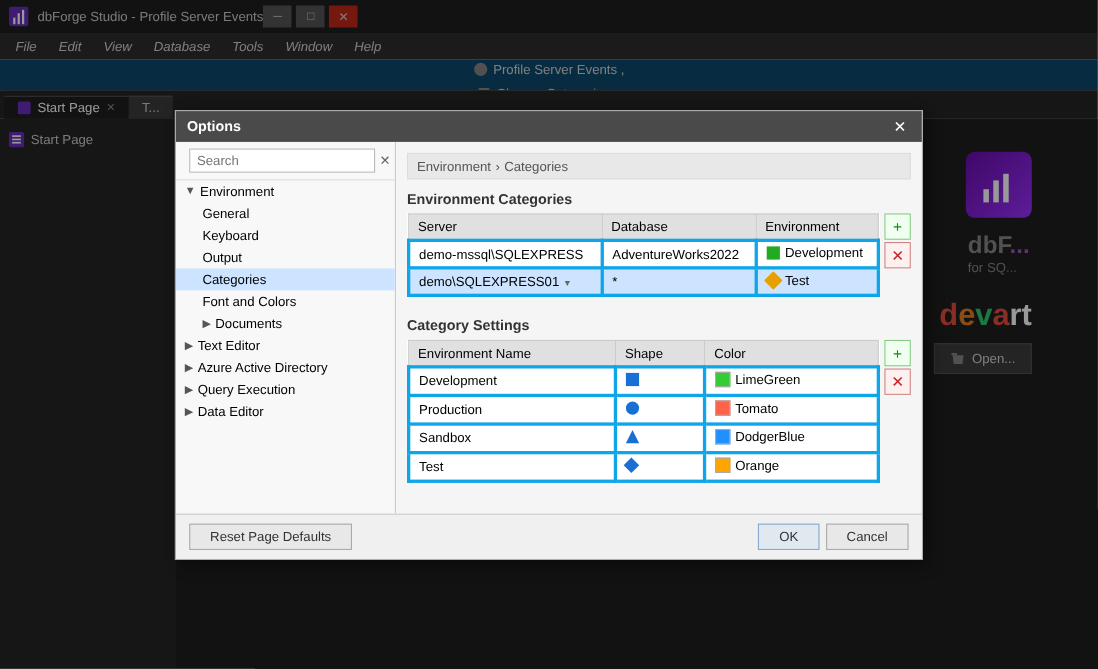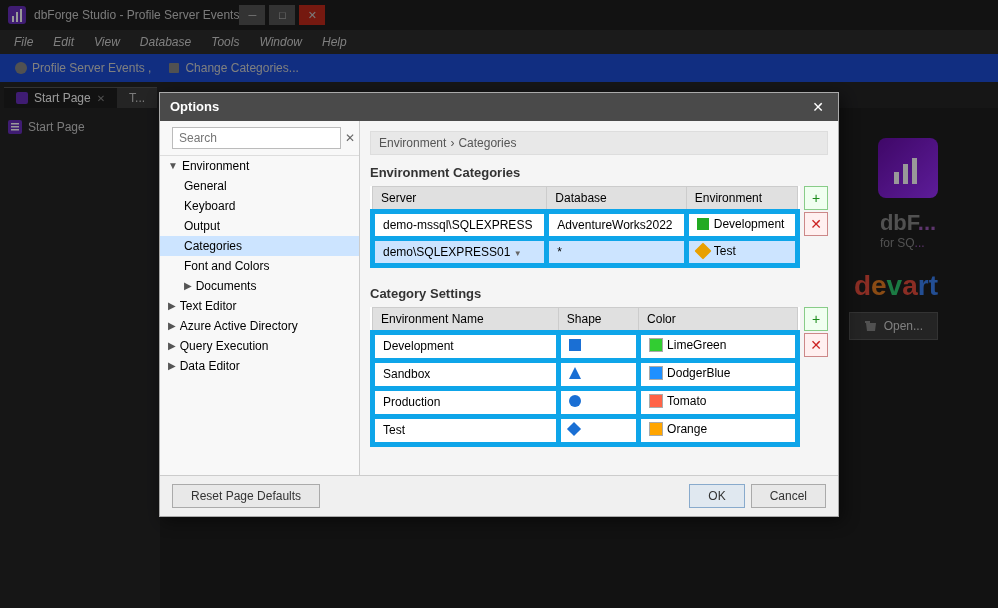--- a/index.html
+++ b/index.html
@@ -58,27 +58,28 @@
     .menu-item {
       color: #d4d4d4;
       padding: 2px 10px;
       font-size: 12px;
       cursor: pointer;
       font-style: italic;
     }
 
     
     .toolbar {
-      background: #1d4ed8;
+      background: #0c4a6e;
       height: 28px;
       display: flex;
       align-items: center;
       padding: 0 8px;
       gap: 4px;
       flex-shrink: 0;
+      flex-direction: column;
     }
     .toolbar-item {
       color: #d4d4d4;
       font-size: 12px;
       display: flex;
       align-items: center;
       gap: 4px;
       cursor: pointer;
       padding: 2px 6px;
     }
@@ -331,21 +332,21 @@
     }
     .grid-table th {
       background: #e0e0e0;
       border: 1px solid #ccc;
       padding: 4px 8px;
       font-size: 12px;
       text-align: left;
       font-weight: normal;
     }
     .grid-table td {
-      border: 5px solid #0ea5e9;
+      border: 3px solid #0ea5e9;
       padding: 3px 8px;
       font-size: 12px;
     }
     .grid-table tr.selected td { background: #cce4ff; }
 
     
     .env-indicator {
       display: inline-flex;
       align-items: center;
       gap: 5px;
@@ -521,21 +522,21 @@
                   <rect x="13" y="14" width="5" height="20" fill="white"></rect>
                   <rect x="22" y="8" width="5" height="26" fill="white"></rect>
                 </svg>
               </div>
               <div>
                 <div style="color:#888;font-size:22px;font-weight:bold;">dbF<span style="color:#9b59b6;">...</span></div>
                 <div style="color:#888;font-size:12px;">for SQ<span style="color:#9b59b6;">...</span></div>
               </div>
             </div>
             <div style="margin-top:20px;color:#888;font-size:28px;font-weight:bold;">
-              <span style="color:#e74c3c;">d</span><span style="color:#e67e22;">e</span><span style="color:#2ecc71;">v</span><span style="color:#e74c3c;">a</span><span style="color:#3b82f6;text-align:center;">rt</span>
+              <span style="color:#e74c3c;">d</span><span style="color:#e67e22;">e</span><span style="color:#2ecc71;">v</span><span style="color:#e74c3c;">a</span><span style="color:#ffffff;text-align:center;">rt</span>
             </div>
             <button class="open-btn" style="margin-top:10px;">
               <svg width="14" height="14" viewBox="0 0 14 14">
                   <path d="M2 4h10l-1 8H3L2 4z" fill="#888"></path>
                   <rect x="1" y="2" width="5" height="2" fill="#888"></rect>
                 </svg>
               <span>Open...</span>
             </button>
           </div>
         </div>
@@ -670,36 +671,36 @@
                 <td>Development</td>
                 <td><span class="shape-square"></span></td>
                 <td>
                   <span class="color-box">
                     <span class="color-swatch" style="background:#32cd32;"></span>
                     <span>LimeGreen</span>
                   </span>
                 </td>
               </tr>
               <tr>
+                <td>Production</td>
+                <td><span class="shape-circle"></span></td>
+                <td>
+                  <span class="color-box">
+                    <span class="color-swatch" style="background:#ff6347;"></span>
+                    <span>Tomato</span>
+                  </span>
+                </td>
+              </tr>
+              <tr>
                 <td>Sandbox</td>
                 <td><span class="shape-triangle"></span></td>
                 <td>
                   <span class="color-box">
                     <span class="color-swatch" style="background:#1e90ff;"></span>
                     <span>DodgerBlue</span>
-                  </span>
-                </td>
-              </tr>
-              <tr>
-                <td>Production</td>
-                <td><span class="shape-circle"></span></td>
-                <td>
-                  <span class="color-box">
-                    <span class="color-swatch" style="background:#ff6347;"></span>
-                    <span>Tomato</span>
                   </span>
                 </td>
               </tr>
               <tr>
                 <td>Test</td>
                 <td><span class="shape-diamond"></span></td>
                 <td>
                   <span class="color-box">
                     <span class="color-swatch" style="background:#ffa500;"></span>
                     <span>Orange</span>

